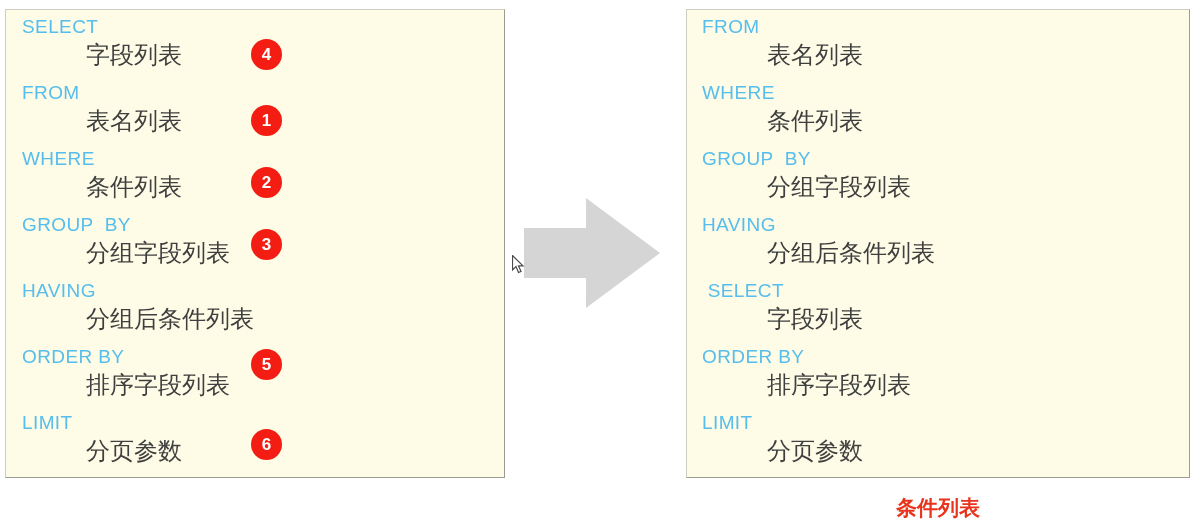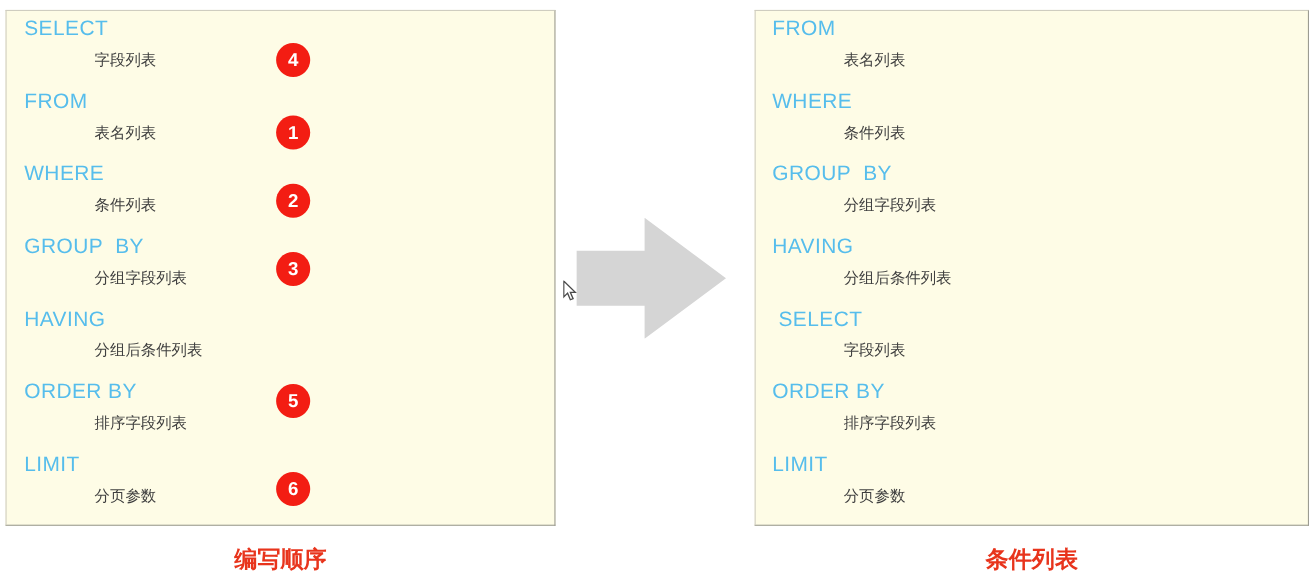--- a/index.html
+++ b/index.html
@@ -55,21 +55,21 @@
     color: #56bdec;
     letter-spacing: 0.4px;
     white-space: pre;
   }
   .panel.right .kw { left: 15px; }
 
   .val {
     position: absolute;
     left: 80px;
     top: 33px;
-    font-size: 14px;
+    font-size: 24px;
     line-height: 24px;
     color: #3f3f3f;
     white-space: pre;
     font-family: "DejaVu Sans", "Liberation Sans", sans-serif;
   }
   .panel.right .val { left: 80px; }
 
   
   .badge {
     position: absolute;
@@ -218,16 +218,15 @@
       </div>
 
       <div class="clause">
         <span class="kw">LIMIT</span>
         <span class="val">分页参数</span>
       </div>
 
     </div>
   </div>
 
-  <div class="caption left">编写顺序</div>
   <div class="caption right">条件列表</div>
 
 </div>
 
 </body></html>

